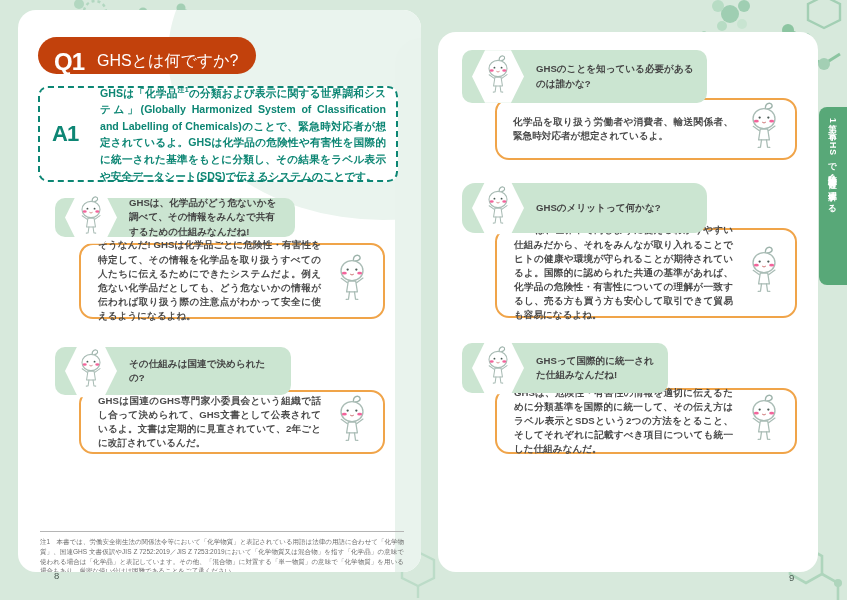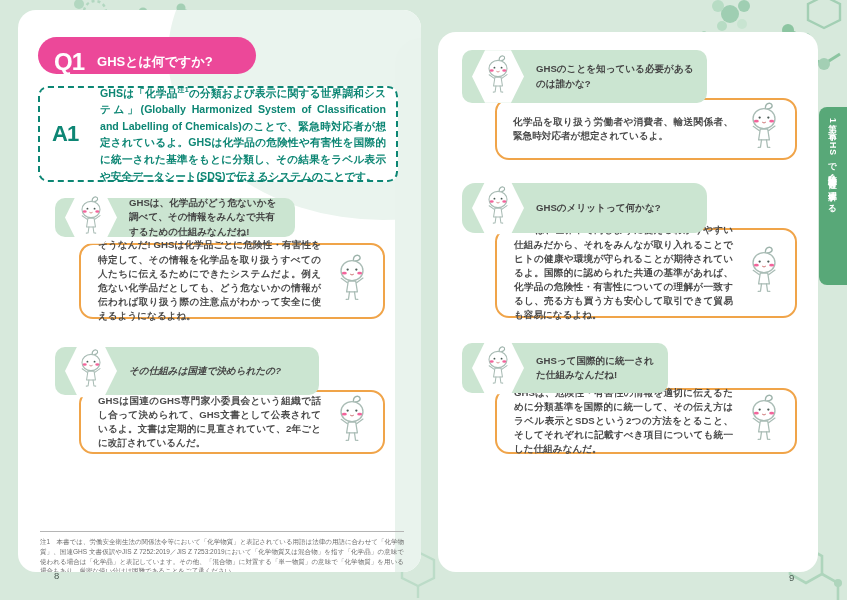--- a/index.html
+++ b/index.html
@@ -10,24 +10,24 @@
   .deco{position:absolute;z-index:0;}
 
   
   .card{position:absolute;background:#ffffff;border-radius:18px;z-index:1;overflow:hidden;}
   .card-left{left:18px;top:10px;width:403px;height:562px;}
   .card-right{left:438px;top:32px;width:380px;height:540px;}
   .pale-circle{position:absolute;left:150px;top:-120px;width:430px;height:330px;border-radius:50%;background:#eaf4ee;}
   .pale-band{position:absolute;right:0;top:28px;bottom:0;width:26px;background:#e9f3ed;border-top-left-radius:30px;}
 
   
-  .qpill{position:absolute;left:20px;top:27px;width:218px;height:37px;background:#ec4899;border-radius:19px;
+  .qpill{position:absolute;left:20px;top:27px;width:218px;height:37px;background:#c2410c;border-radius:19px;
          display:flex;align-items:center;padding:12px 0 0 16px;box-sizing:border-box;z-index:3;}
   .qpill-label{color:#fff;font-size:24px;font-weight:bold;margin-right:13px;letter-spacing:-1px;}
-  .qpill-title{color:#fff;font-size:13px;font-weight:bold;}
+  .qpill-title{color:#fff;font-size:16px;font-weight:normal;}
 
   
   .abox{position:absolute;left:20px;top:76px;width:360px;height:96px;background:#fff;border:2px dashed #0d8674;
         border-radius:10px;display:flex;align-items:center;box-sizing:border-box;padding:6px 10px 6px 12px;z-index:2;}
   .alabel{color:#0d8674;font-size:22px;font-weight:bold;width:48px;flex:none;letter-spacing:-1px;}
   .atext{color:#0d8674;font-size:10.6px;font-weight:bold;line-height:1.58;text-align:justify;}
   .atext sup{font-size:7px;}
 
   
   .bubble{position:absolute;background:#cbe5d1;border-radius:10px;display:flex;align-items:center;
@@ -144,21 +144,21 @@
     <path d="M18.5 21.6 q1.5 1.5 3 0" fill="none" stroke="#c96a6a" stroke-width="0.9" stroke-linecap="round"></path>
     <path d="M16.4 28.2 L23.6 28.2 L25.2 38.5 L14.8 38.5 Z" fill="#ffffff" stroke="#a9bcb5" stroke-width="1.2" stroke-linejoin="round"></path>
     <path d="M15.6 29.6 L9.6 25.4" fill="none" stroke="#a9bcb5" stroke-width="1.2" stroke-linecap="round"></path>
     <path d="M24.4 29.6 L30.6 25.2" fill="none" stroke="#a9bcb5" stroke-width="1.2" stroke-linecap="round"></path>
     <path d="M17.6 38.5 L16.6 45.5 L14.4 45.8" fill="none" stroke="#a9bcb5" stroke-width="1.2" stroke-linecap="round"></path>
     <path d="M22.4 38.5 L23.4 45.5 L25.6 45.8" fill="none" stroke="#a9bcb5" stroke-width="1.2" stroke-linecap="round"></path>
   </svg>
 </span>
     </div>
 
-    <div class="bubble" style="left:37px;top:337px;width:264px;height:48px;font-style:italic;">
+    <div class="bubble" style="left:37px;top:337px;width:236px;height:48px;">
       <div class="hexagon">
           <span class="mascot-slot">
   <svg viewBox="0 0 40 56" xmlns="http://www.w3.org/2000/svg">
     <path d="M21.5 9 C20.5 3.5 26 1.5 27.6 4.6 C28.8 7.2 25.2 8.8 23.2 8.6" fill="none" stroke="#9db3ab" stroke-width="1.3" stroke-linecap="round"></path>
     <ellipse cx="20" cy="18" rx="10.6" ry="9.6" fill="#ffffff" stroke="#a9bcb5" stroke-width="1.3"></ellipse>
     <circle cx="15.8" cy="17" r="1.1" fill="#4a5a55"></circle>
     <circle cx="24.2" cy="17" r="1.1" fill="#4a5a55"></circle>
     <ellipse cx="12.6" cy="20.4" rx="2.4" ry="1.4" fill="#f2649b"></ellipse>
     <ellipse cx="27.4" cy="20.4" rx="2.4" ry="1.4" fill="#f2649b"></ellipse>
     <path d="M18.5 21.6 q1.5 1.5 3 0" fill="none" stroke="#c96a6a" stroke-width="0.9" stroke-linecap="round"></path>

